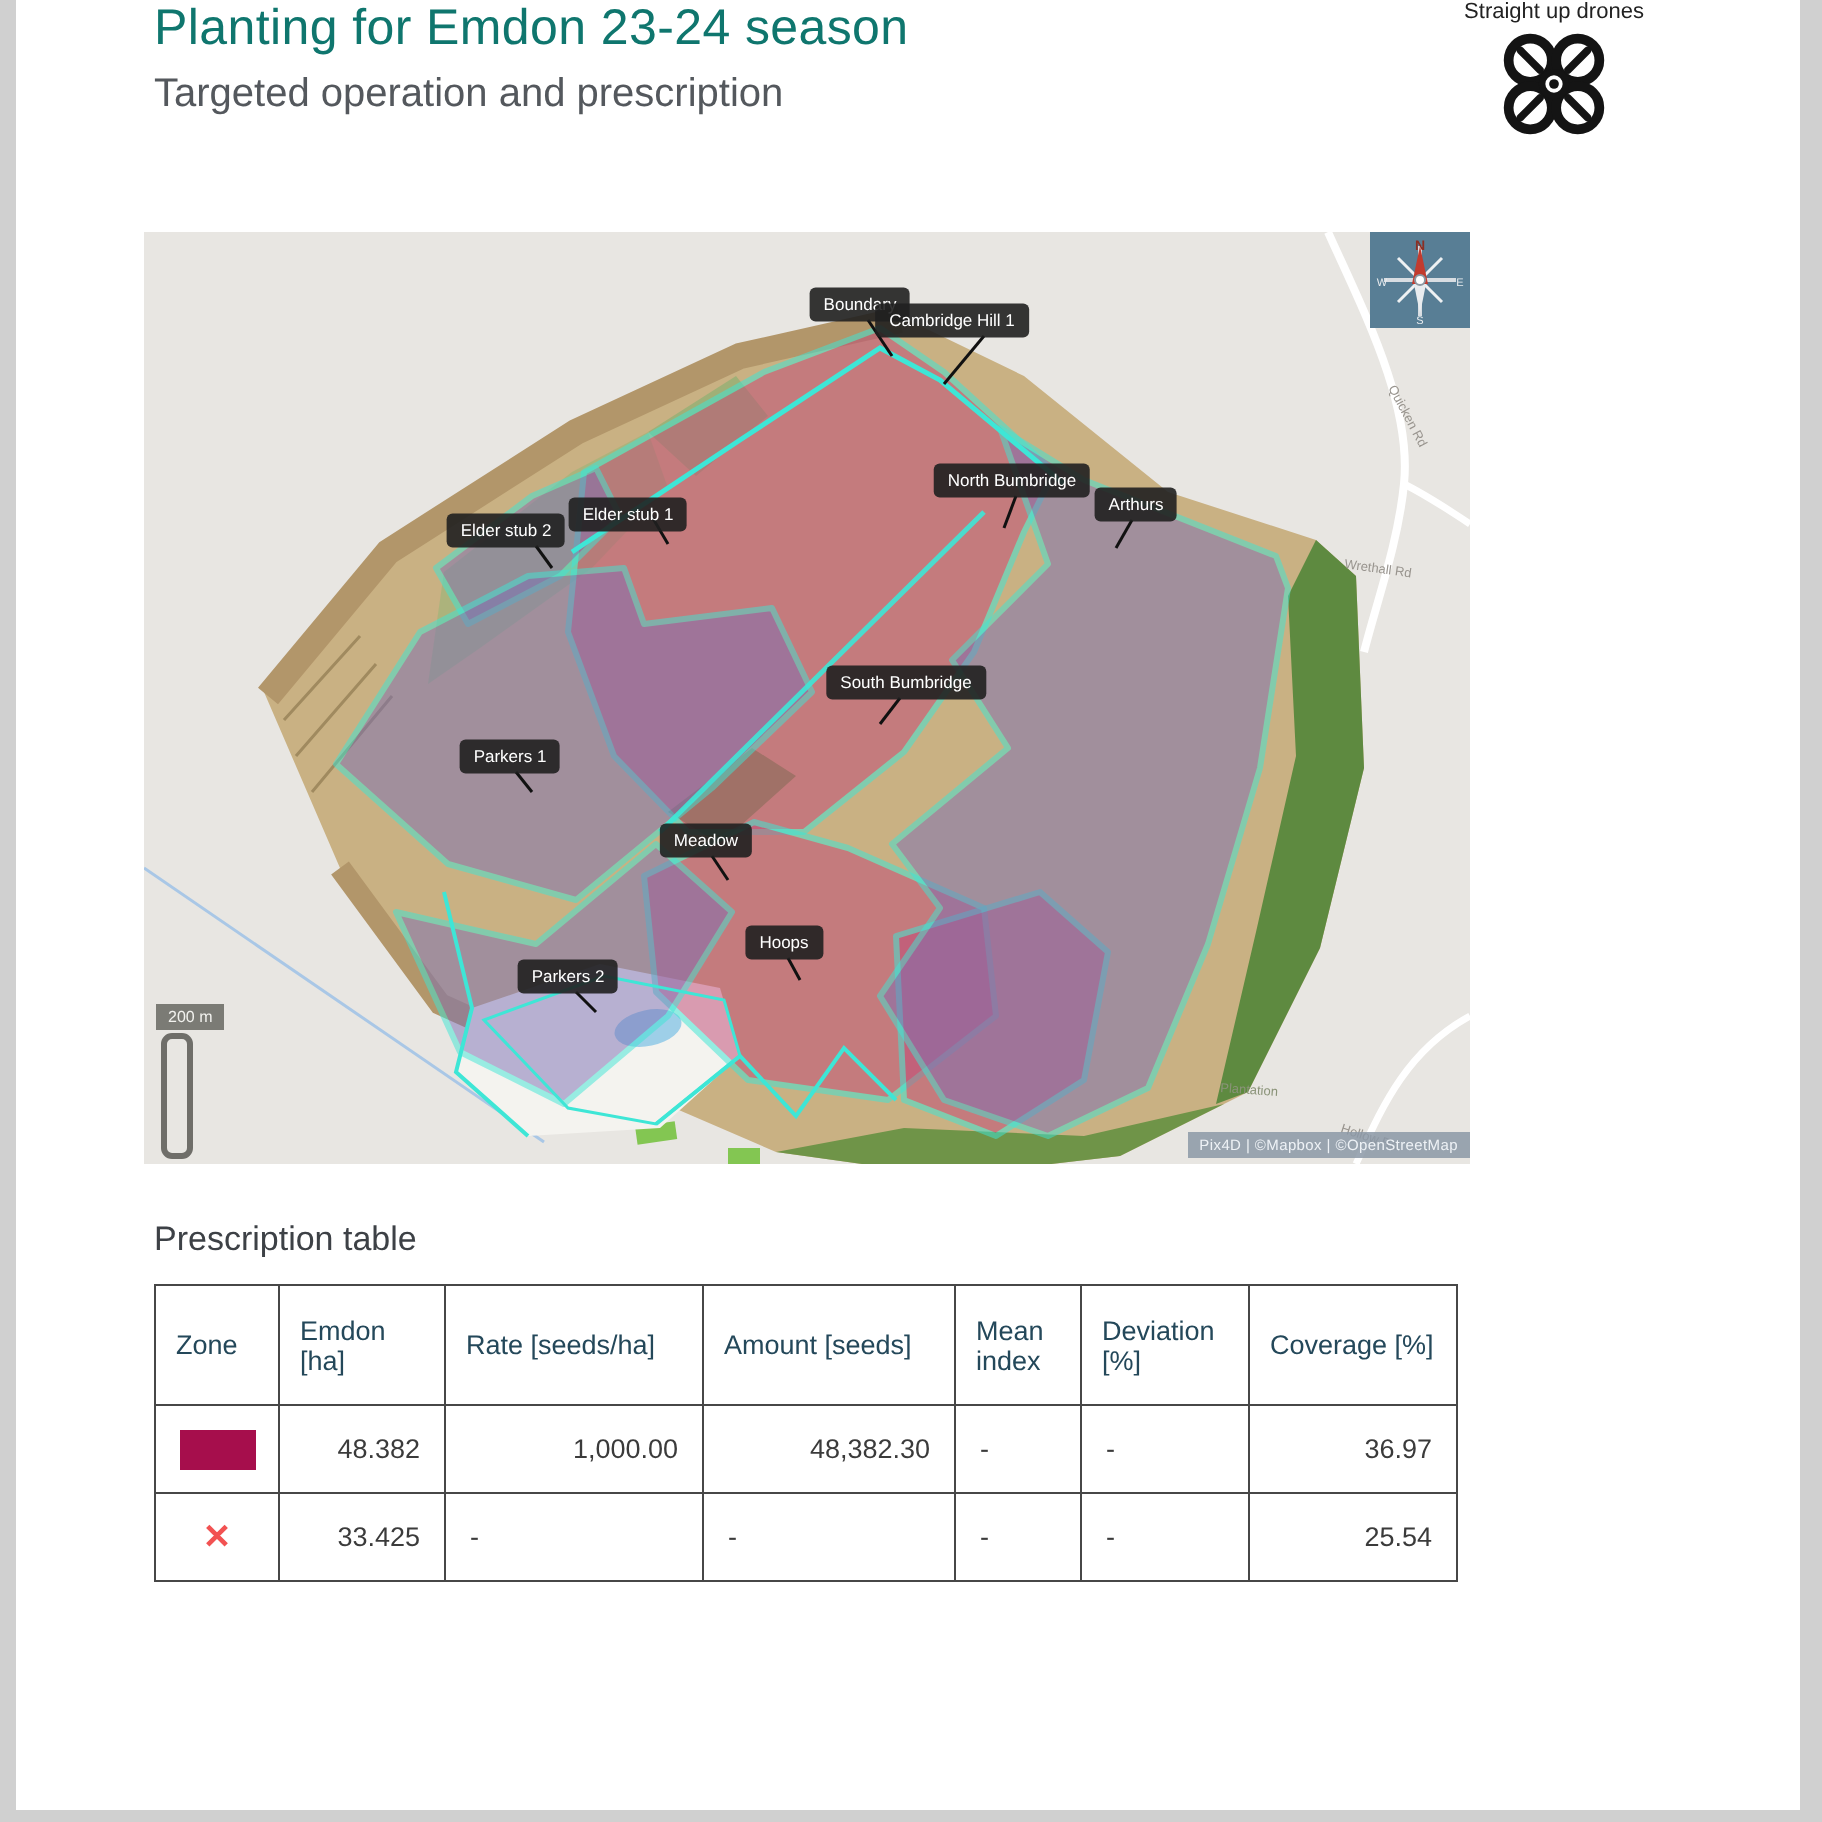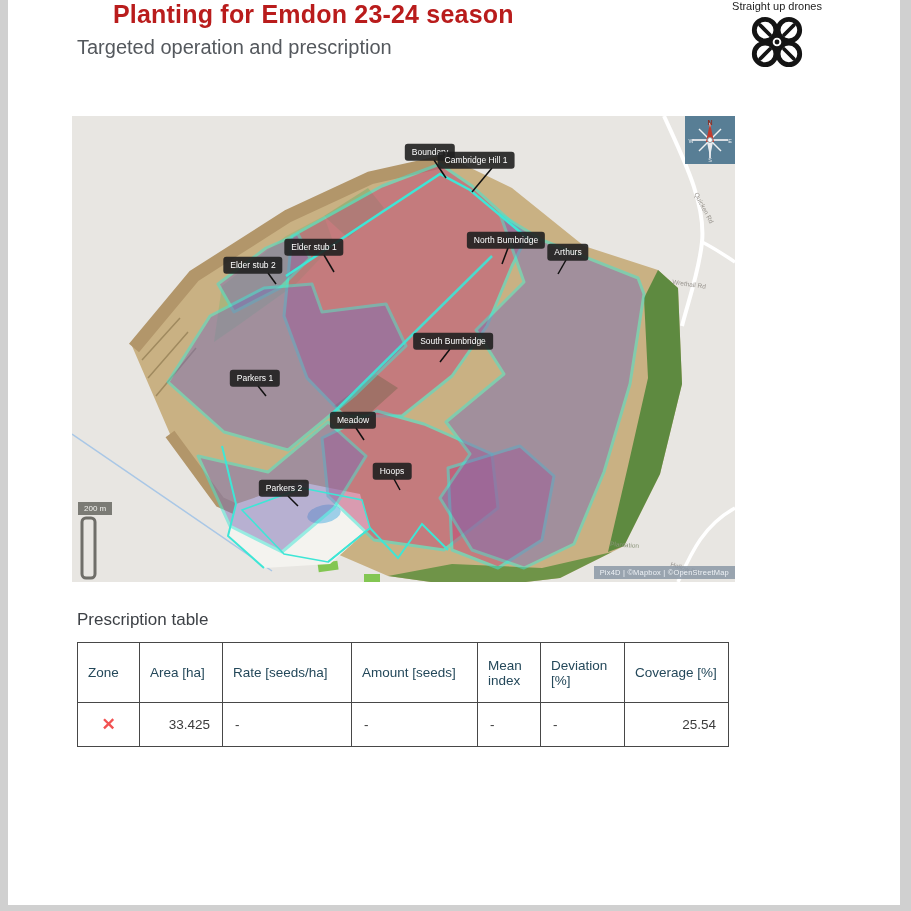--- a/index.html
+++ b/index.html
@@ -2,21 +2,21 @@
 <html><head>
 <meta charset="utf-8">
 <style>
   * { margin:0; padding:0; box-sizing:border-box; }
   html,body { width:911px; height:911px; }
   body { background:#d0d0d0; font-family:"Liberation Sans", sans-serif; position:relative; overflow:hidden; }
   .sheet { position:absolute; left:8px; top:0; width:892px; height:905px; background:#ffffff; }
   .abs { position:absolute; }
 
   
-  .doc-title { left:77px; top:0px; font-size:25px; color:#b91c1c; font-weight:700; letter-spacing:.2px;margin-left:36px; }
+  .doc-title { left:77px; top:0px; font-size:25px; color:#0f766e; font-weight:400; letter-spacing:.2px; }
   .doc-subtitle { left:77px; top:36px; font-size:20px; color:#54585d; }
   .logo-wrap { left:722px; top:0; width:110px; text-align:center; }
   .logo-caption { font-size:11px; color:#222; display:block; }
   .logo-icon { margin-top:3px; }
 
   
   .map { left:72px; top:116px; width:663px; height:466px; background:#e8e6e2; overflow:hidden; }
   .map svg.scene { position:absolute; left:0; top:0; }
   .zone-label { position:absolute; transform:translate(-50%,-50%); background:rgba(32,32,32,.9);
     color:#fff; font-size:8.5px; line-height:1; padding:4px 7px; border-radius:3px; white-space:nowrap; }
@@ -140,21 +140,21 @@
         <text x="638" y="9" font-size="7" fill="#8b2f24" font-weight="bold">N</text>
         <text x="619" y="27" font-size="5.5" fill="#e8ecef">W</text>
         <text x="658" y="27" font-size="5.5" fill="#e8ecef">E</text>
         <text x="638" y="46" font-size="5.5" fill="#e8ecef">S</text>
       </g>
     </g>
   </svg>
 
   <div class="zone-label" style="left:358px; top:36px;">Boundary</div>
   <div class="zone-label" style="left:404px; top:44px;">Cambridge Hill 1</div>
-  <div class="zone-label" style="left:242px; top:131px;">Elder stub 1</div>
+  <div class="zone-label" style="left:242px; top:141px;">Elder stub 1</div>
   <div class="zone-label" style="left:181px; top:149px;">Elder stub 2</div>
   <div class="zone-label" style="left:434px; top:124px;">North Bumbridge</div>
   <div class="zone-label" style="left:496px; top:136px;">Arthurs</div>
   <div class="zone-label" style="left:381px; top:225px;">South Bumbridge</div>
   <div class="zone-label" style="left:183px; top:262px;">Parkers 1</div>
   <div class="zone-label" style="left:281px; top:304px;">Meadow</div>
   <div class="zone-label" style="left:320px; top:355px;">Hoops</div>
   <div class="zone-label" style="left:212px; top:372px;">Parkers 2</div>
 
   <div class="scalebadge">200 m</div>
@@ -169,30 +169,39 @@
       <col style="width:83px">
       <col style="width:129px">
       <col style="width:126px">
     <col style="width:63px">
       <col style="width:84px">
       <col style="width:104px">
   </colgroup>
   <thead>
     <tr>
       <th>Zone</th>
-      <th>Area [ha]</th>
+      <th>Emdon [ha]</th>
       <th>Rate [seeds/ha]</th>
       <th>Amount [seeds]</th>
       <th>Mean index</th>
       <th>Deviation [%]</th>
       <th>Coverage [%]</th>
     </tr>
   </thead>
   <tbody>
     <tr>
+      <td class="zonecell"><span class="swatch" style="background-color: rgb(166, 14, 76);"></span></td>
+      <td class="num">48.382</td>
+      <td class="num">1,000.00</td>
+      <td class="num">48,382.30</td>
+      <td class="dash">-</td>
+      <td class="dash">-</td>
+      <td class="num">36.97</td>
+    </tr>
+    <tr>
       <td class="zonecell"><span class="xmark">✕</span></td>
       <td class="num">33.425</td>
       <td class="dash">-</td>
       <td class="dash">-</td>
       <td class="dash">-</td>
       <td class="dash">-</td>
       <td class="num">25.54</td>
     </tr>
   </tbody>
 </table>

